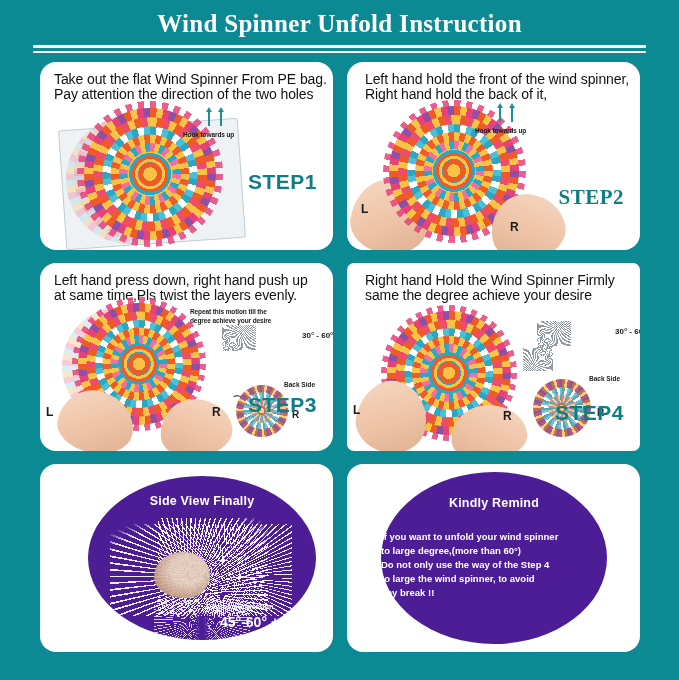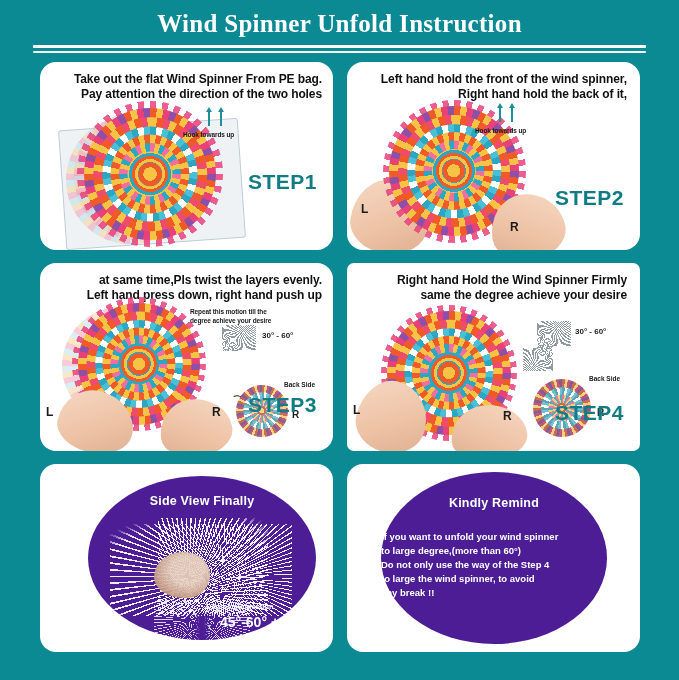--- a/index.html
+++ b/index.html
@@ -39,35 +39,34 @@
   }
   .p1{left:0;top:0;width:293px;height:188px;}
   .p2{left:307px;top:0;width:293px;height:188px;}
   .p3{left:0;top:201px;width:293px;height:188px;}
   .p4{left:307px;top:201px;width:293px;height:188px;border-radius:7px;}
   .p5{left:0;top:402px;width:293px;height:188px;}
   .p6{left:307px;top:402px;width:293px;height:188px;}
 
   .ptext{
     position:absolute;left:14px;top:10px;width:268px;
-    font-size:12px;line-height:15px;
-    font-weight:bold;color:#111111;
+    font-size:14px;line-height:15px;
+    font-weight:normal;color:#111111;
     letter-spacing:-.1px;
-    text-align:right;
   }
   .ptext.c{left:18px;width:262px;}
   .ptext .ln{display:block;white-space:nowrap;}
 
   .step{
     position:absolute;
     font-size:21px;font-weight:bold;
     color:#107d85;letter-spacing:.5px;
   }
   .s1{right:16px;bottom:56px;}
-  .s2{right:16px;bottom:40px;}
+  .s2{right:16px;bottom:40px;font-family:Liberation Serif, serif;}
   .s3{right:16px;bottom:34px;}
   .s4{right:16px;bottom:26px;}
 
   
   .spin{position:absolute;border-radius:50%;}
   .spin i{
     position:absolute;left:50%;top:50%;
     transform:translate(-50%,-50%);
     border-radius:50%;
     display:block;
@@ -125,20 +124,21 @@
     position:absolute;width:1.5px;background:#1e8f99;
   }
   .arrow-up:after{
     content:"";position:absolute;left:-2.5px;top:-3px;
     border-left:3px solid transparent;border-right:3px solid transparent;
     border-bottom:5px solid #1e8f99;
   }
   .deg{
     position:absolute;font-size:8px;font-weight:bold;color:#222;
     white-space:nowrap;
+    margin-left:40px;
   }
   .fan{
     position:absolute;
     background:repeating-conic-gradient(from 200deg at 0% 100%,
       #8f9aa2 0 1.2deg, transparent 1.2deg 2.6deg);
   }
   .fan2{
     position:absolute;
     background:repeating-conic-gradient(from 20deg at 100% 0%,
       #8f9aa2 0 1.2deg, transparent 1.2deg 2.6deg);
@@ -279,22 +279,22 @@
 
       <div class="arrow-up" style="left:152px;top:44px;height:16px;"></div>
       <div class="arrow-up" style="left:164px;top:44px;height:16px;"></div>
       <div class="anno" style="left:128px;top:64px;">Hook towards up</div>
 
       <div class="step s2">STEP2</div>
     </div>
 
     <div class="panel p3">
       <div class="ptext">
+        <span class="ln">Left hand press down, right hand push up</span>
         <span class="ln">at same time,Pls twist the layers evenly.</span>
-        <span class="ln">Left hand press down, right hand push up</span>
       </div>
 
       <div class="anno" style="left:150px;top:44px;">Repeat this motion till the</div>
       <div class="anno" style="left:150px;top:53px;">degree achieve your desire</div>
 
       <div class="fan" style="left:182px;top:62px;width:34px;height:26px;"></div>
       <div class="deg" style="left:222px;top:68px;">30° - 60°</div>
 
       <div class="stack" style="left:22px;top:44px;width:118px;height:118px;"></div>
 

